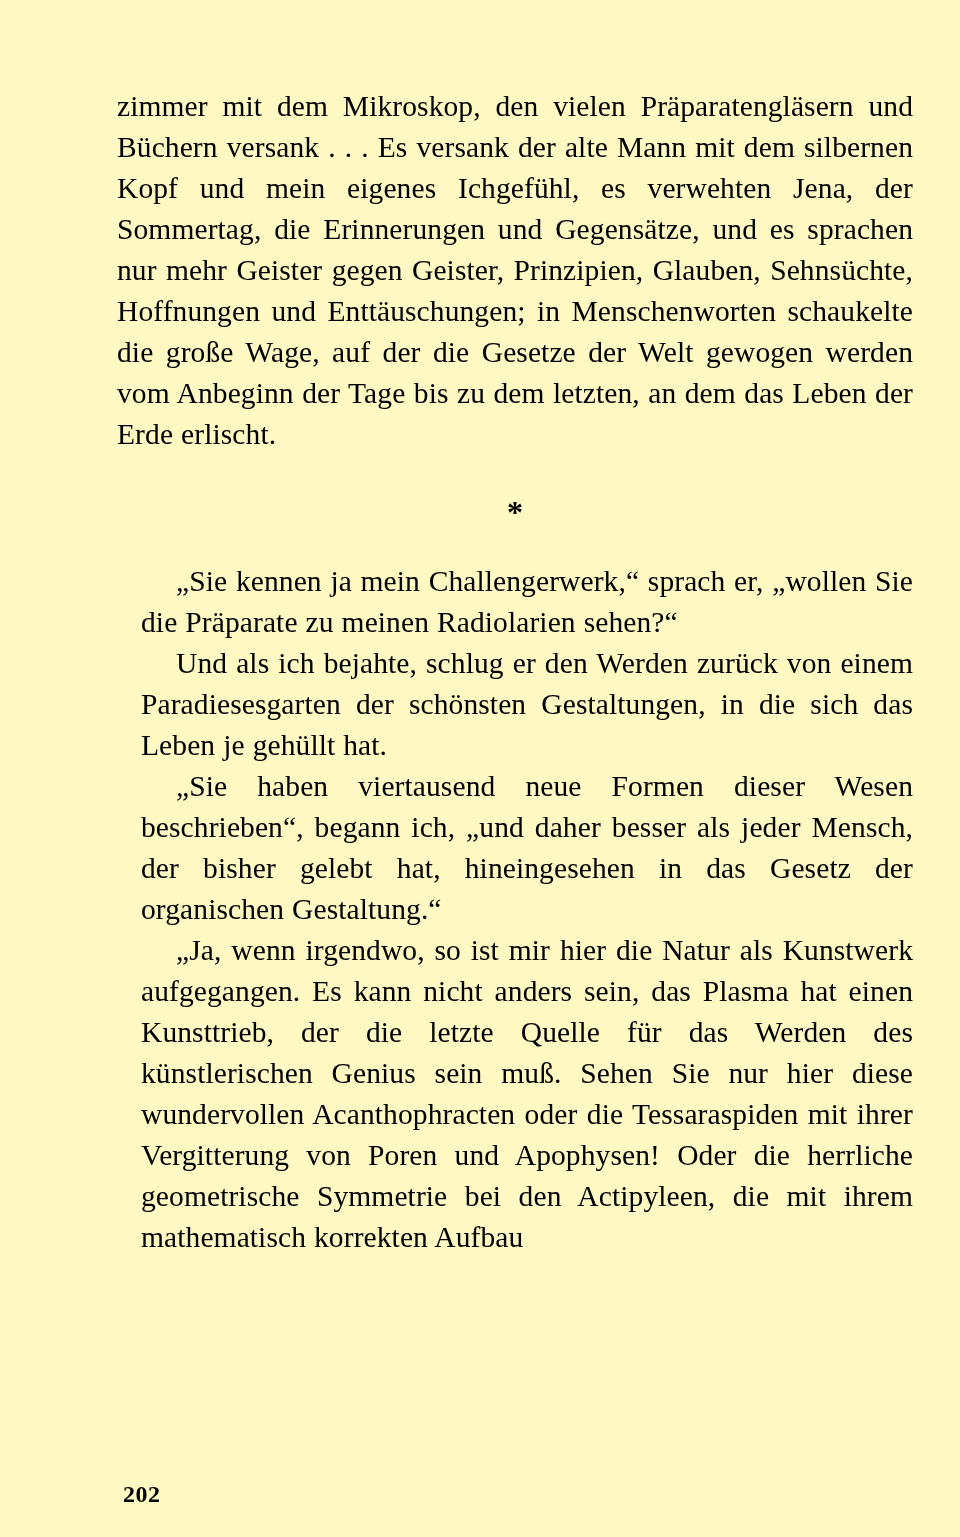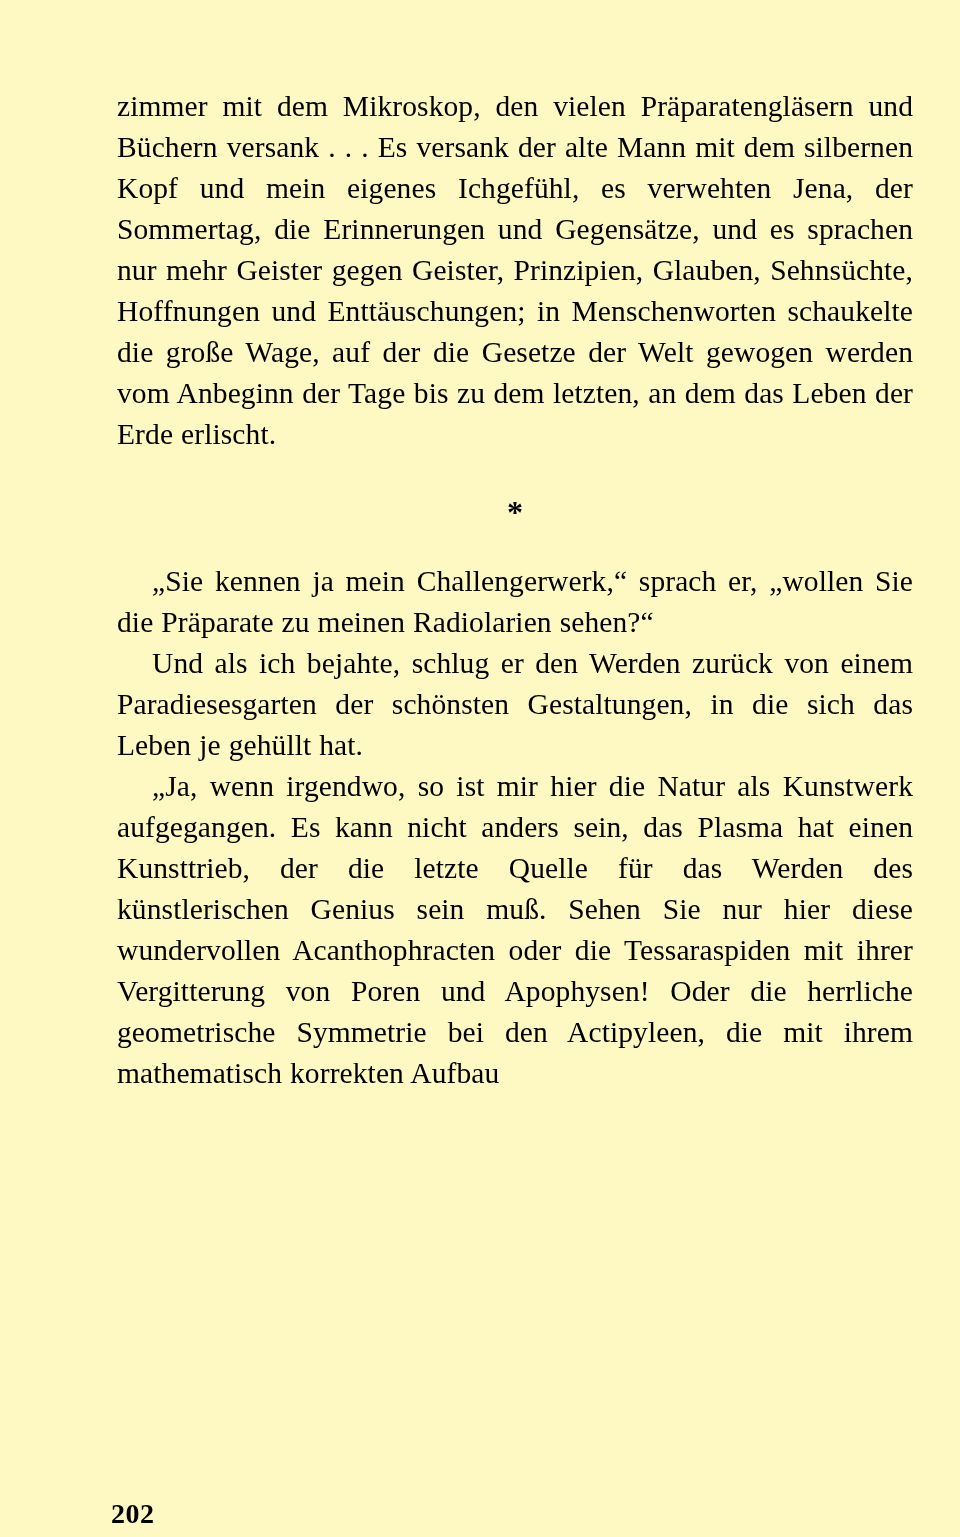--- a/index.html
+++ b/index.html
@@ -29,66 +29,67 @@
     line-height: 41px;
     text-align: justify;
     text-align-last: left;
     letter-spacing: 0.1px;
     word-spacing: 0.5px;
     -webkit-hyphens: none;
     hyphens: none;
   }
   .para.indent {
     text-indent: 35px;
+    margin-left: 24px;
   }
   .para + .para {
     margin-top: 0;
   }
   .sep {
     margin: 0;
     height: 106px;
     text-align: center;
     font-size: 29.5px;
     line-height: 106px;
   }
   .sep .star {
     display: inline-block;
     position: relative;
     top: 4px;
     font-size: 32px;
     font-weight: bold;
   }
   .folio {
     position: absolute;
-    left: 111px;
+    left: 123px;
     top: 1477px;
-    font-size: 28px;
+    font-size: 24px;
     line-height: 34px;
     font-weight: 600;
     letter-spacing: 0.5px;
-    margin-top: 20px;
   }
 </style>
 </head>
 <body>
 
 <div class="page">
 
   <div class="textblock">
 
     <p class="para">zimmer mit dem Mikroskop, den vielen Präparatengläsern und Büchern versank . . . Es versank der alte Mann mit dem silbernen Kopf und mein eigenes Ichgefühl, es verwehten Jena, der Sommertag, die Erinnerungen und Gegensätze, und es sprachen nur mehr Geister gegen Geister, Prinzipien, Glauben, Sehnsüchte, Hoffnungen und Enttäuschungen; in Menschenworten schaukelte die große Wage, auf der die Gesetze der Welt gewogen werden vom Anbeginn der Tage bis zu dem letzten, an dem das Leben der Erde erlischt.</p>
 
     <div class="sep">
       <span class="star">*</span>
     </div>
 
     <p class="para indent">„Sie kennen ja mein Challengerwerk,“ sprach er, „wollen Sie die Präparate zu meinen Radiolarien sehen?“</p>
 
     <p class="para indent">Und als ich bejahte, schlug er den Werden zurück von einem Paradiesesgarten der schönsten Gestaltungen, in die sich das Leben je gehüllt hat.</p>
 
+    <p class="para indent">„Sie haben viertausend neue Formen dieser Wesen beschrieben“, begann ich, „und daher besser als jeder Mensch, der bisher gelebt hat, hineingesehen in das Gesetz der organischen Gestaltung.“</p>
 
     <p class="para indent">„Ja, wenn irgendwo, so ist mir hier die Natur als Kunstwerk aufgegangen.  Es kann nicht anders sein, das Plasma hat einen Kunsttrieb, der die letzte Quelle für das Werden des künstlerischen Genius sein muß.  Sehen Sie nur hier diese wundervollen Acanthophracten oder die Tessaraspiden mit ihrer Vergitterung von Poren und Apophysen! Oder die herrliche geometrische Symmetrie bei den Actipyleen, die mit ihrem mathematisch korrekten Aufbau</p>
 
   </div>
 
   <div class="folio">202</div>
 
 </div>
 
 </body></html>

